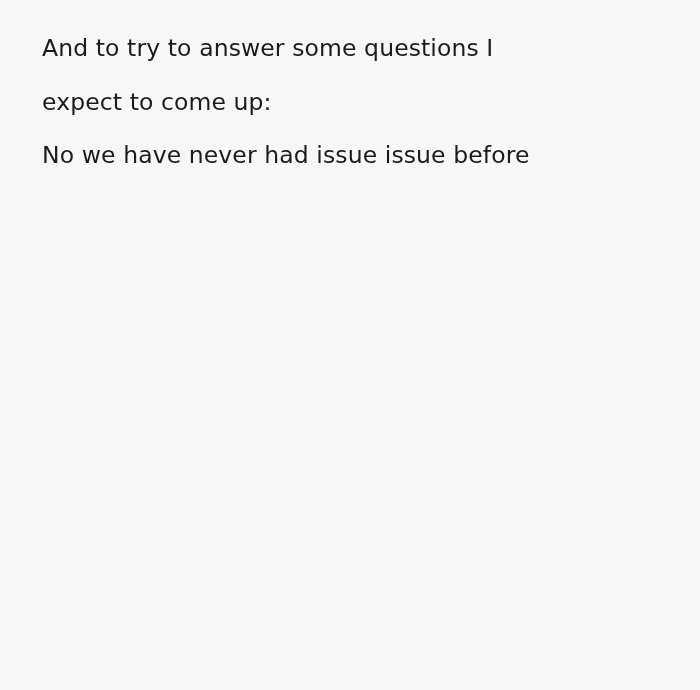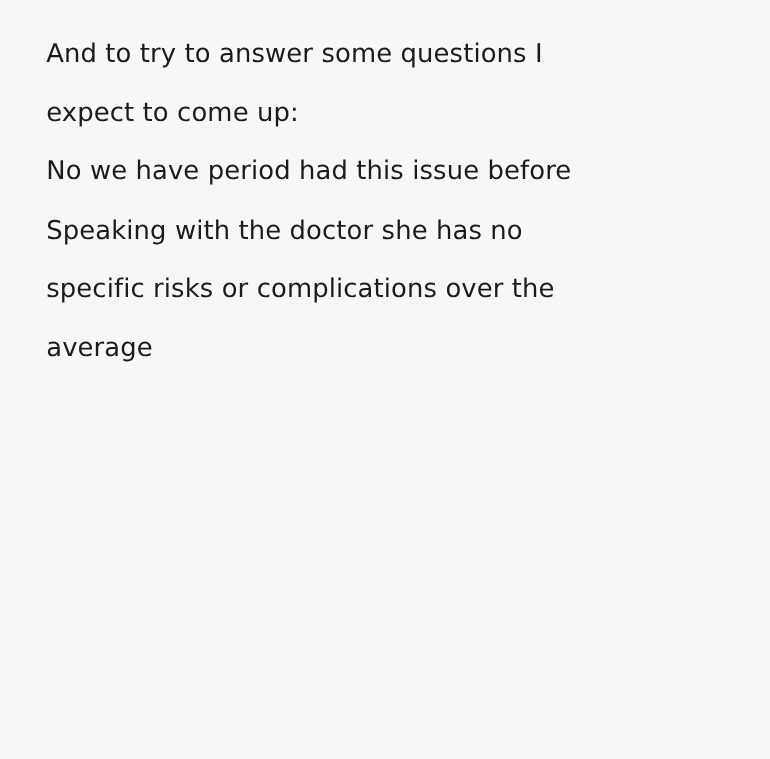--- a/index.html
+++ b/index.html
@@ -34,16 +34,15 @@
     white-space: pre-wrap;
     word-wrap: break-word;
   }
 </style>
 </head>
 <body>
 
 <div class="page">
   <div class="text-block">
     <p class="para">And to try to answer some questions I expect to come up:</p>
-    <p class="para">No we have period had this issue before</p>
-    <p class="para">Speaking with the doctor she has no specific risks or complications over the average</p>
+    <p class="para">No we have never had issue issue before</p>
   </div>
 </div>
 
 </body></html>

